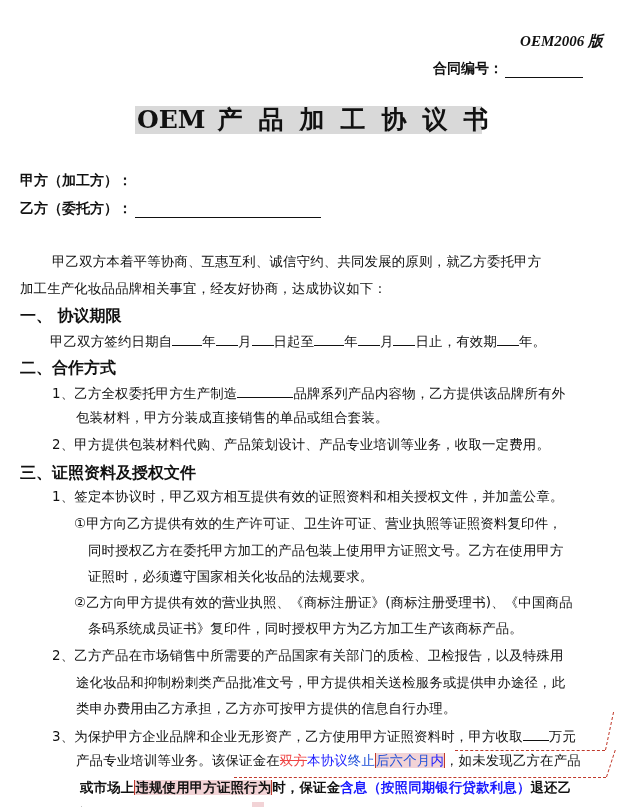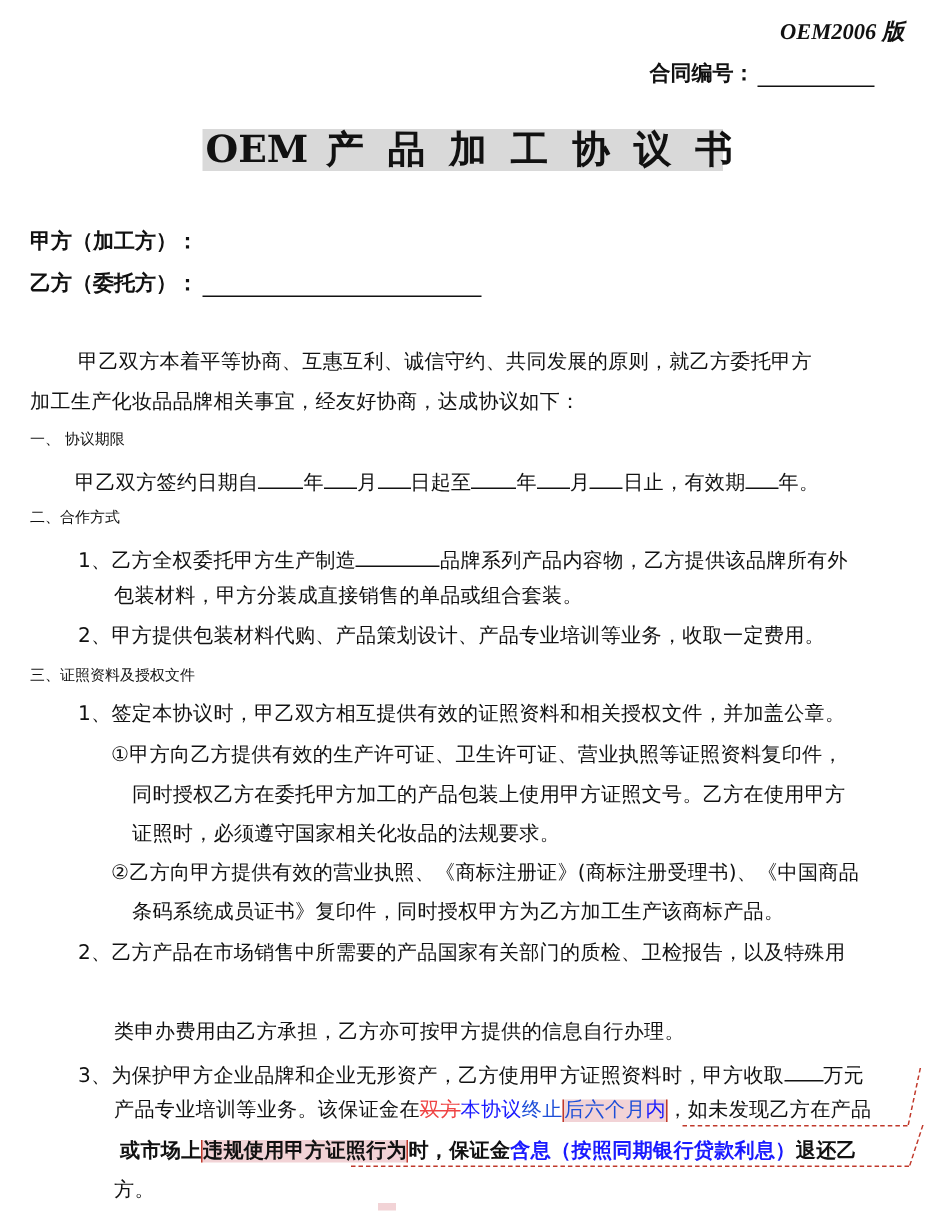--- a/index.html
+++ b/index.html
@@ -13,21 +13,21 @@
       overflow: hidden;
       position: relative;
       font-family: "DejaVu Sans", "Liberation Sans", sans-serif;
       color: #111111;
     }
     .page {
       position: absolute;
       left: 0; top: 0;
       width: 625px; height: 807px;
     }
-    .abs { position: absolute; white-space: nowrap; }
+    .abs { position: absolute; white-space: nowrap; margin-top: 20px; }
 
     .version {
       right: 22px; top: 12px;
       font-family: "Liberation Serif", "DejaVu Serif", serif;
       font-style: italic;
       font-weight: bold;
       font-size: 15px;
       color: #111;
     }
     .contract-no {
@@ -70,22 +70,22 @@
       vertical-align: bottom;
       margin-left: 3px;
     }
 
     .body-line {
       font-size: 13.4px;
       line-height: 16px;
       letter-spacing: 0.2px;
     }
     .heading {
-      font-size: 10px;
-      font-weight: normal;
+      font-size: 16px;
+      font-weight: bold;
       left: 20px;
     }
     .u {
       display: inline-block;
       border-bottom: 1px solid #111;
       height: 13px;
       vertical-align: baseline;
     }
 
     .del { color: #ef4444; text-decoration: line-through; }
@@ -151,20 +151,21 @@
 
   <div class="abs heading" style="top:443px;">三、证照资料及授权文件</div>
   <div class="abs body-line" style="left:52px;top:469px;">1、签定本协议时，甲乙双方相互提供有效的证照资料和相关授权文件，并加盖公章。</div>
   <div class="abs body-line" style="left:74px;top:496px;">①甲方向乙方提供有效的生产许可证、卫生许可证、营业执照等证照资料复印件，</div>
   <div class="abs body-line" style="left:88px;top:523px;">同时授权乙方在委托甲方加工的产品包装上使用甲方证照文号。乙方在使用甲方</div>
   <div class="abs body-line" style="left:88px;top:549px;">证照时，必须遵守国家相关化妆品的法规要求。</div>
   <div class="abs body-line" style="left:74px;top:575px;">②乙方向甲方提供有效的营业执照、《商标注册证》(商标注册受理书)、《中国商品</div>
   <div class="abs body-line" style="left:88px;top:601px;">条码系统成员证书》复印件，同时授权甲方为乙方加工生产该商标产品。</div>
 
   <div class="abs body-line" style="left:52px;top:628px;">2、乙方产品在市场销售中所需要的产品国家有关部门的质检、卫检报告，以及特殊用</div>
+  <div class="abs body-line" style="left:76px;top:655px;">途化妆品和抑制粉刺类产品批准文号，甲方提供相关送检服务或提供申办途径，此</div>
   <div class="abs body-line" style="left:76px;top:681px;">类申办费用由乙方承担，乙方亦可按甲方提供的信息自行办理。</div>
 
   <div class="abs body-line" style="left:52px;top:707px;">
     <span>3、为保护甲方企业品牌和企业无形资产，乙方使用甲方证照资料时，甲方收取</span><span class="u" style="width:26px;"></span><span>万元</span>
   </div>
   <div class="abs body-line" style="left:76px;top:733px;">
     <span>产品专业培训等业务。该保证金在</span><span class="del">双方</span><span class="ins-blue">本协议</span><span class="ins-red">终止</span><span class="hl bar-left ins-red">后六个月</span><span class="hl bar-right ins-blue">内</span><span>，如未发现乙方在产品</span>
   </div>
   <div class="abs body-line" style="left:80px;top:760px;font-weight:bold;">
     <span>或市场上</span><span class="hl bar-left bar-right">违规使用甲方证照行为</span><span>时，保证金</span><span class="ins-blue">含息（按照同期银行贷款利息）</span><span>退还乙</span>

